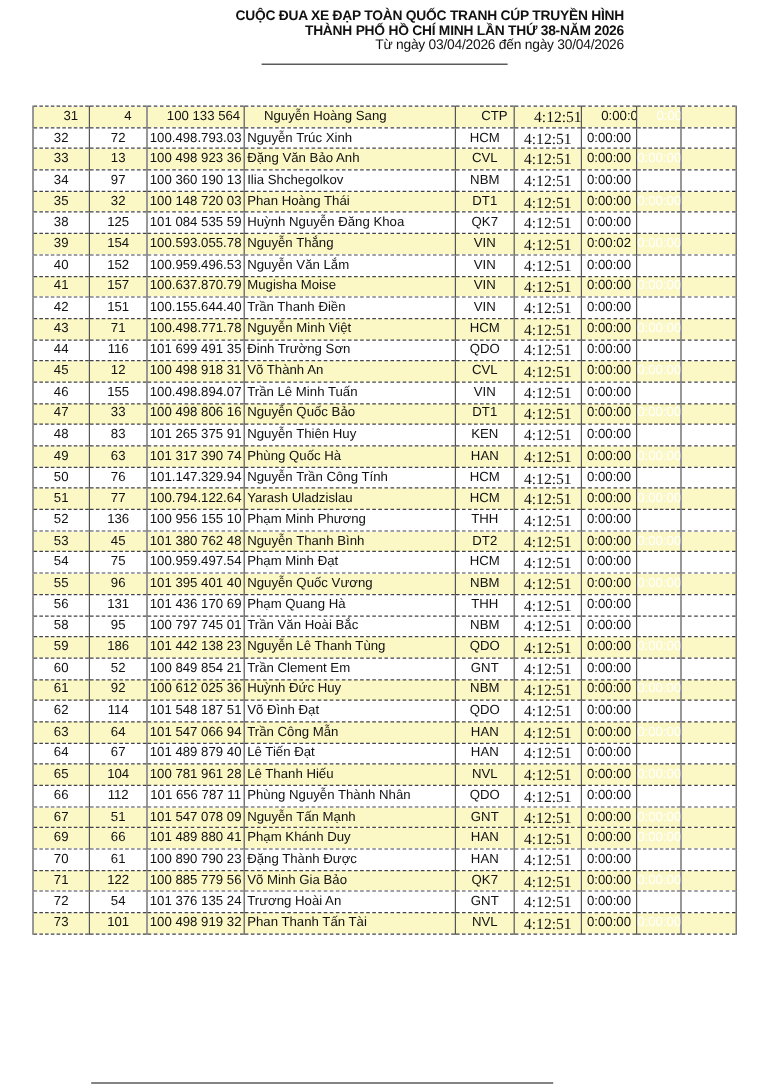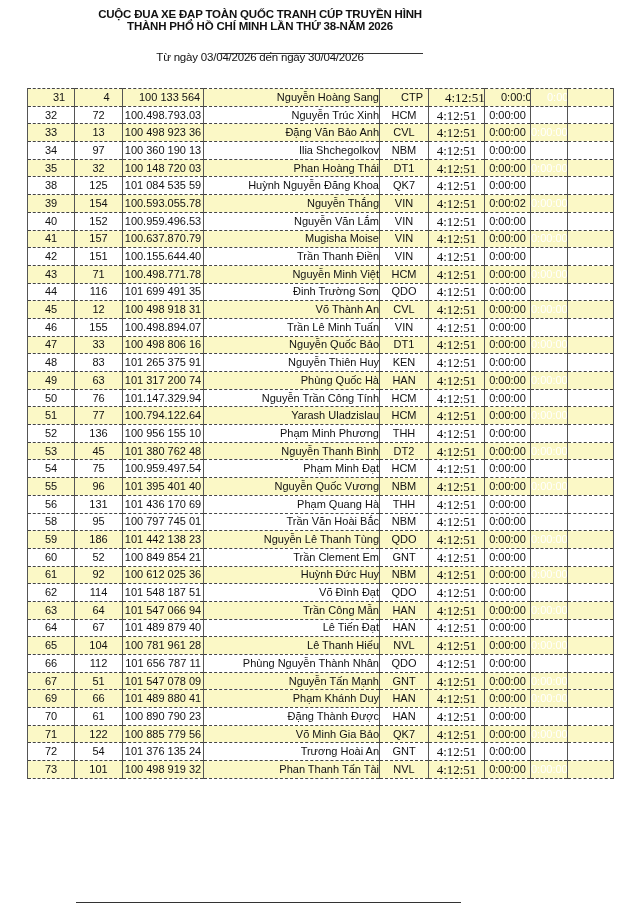--- a/index.html
+++ b/index.html
@@ -1,31 +1,31 @@
 <!DOCTYPE html>
 <html><head>
   <meta charset="utf-8">
   <style>
     html, body { margin: 0; padding: 0; background: #ffffff; }
     body { width: 640px; height: 905px; position: relative; overflow: hidden; font-family: "Liberation Sans", sans-serif; color: #111; }
-    .header { position: absolute; top: 8px; left: 0; width: 520px; text-align: center; }
+    .header { position: absolute; top: 8px; left: 0; width: 520px; text-align: right; }
     .header .t1, .header .t2 { font-weight: bold; font-size: 11.5px; line-height: 12px; letter-spacing: -0.2px; }
-    .header .t3 { font-size: 11.5px; line-height: 13px; letter-spacing: -0.2px; margin-top: 19px; }
+    .header .t3 { font-size: 11.5px; line-height: 13px; letter-spacing: -0.2px; }
     .header-rule { position: absolute; top: 53px; left: 218px; width: 205px; border-top: 1px solid #333; }
     .footer-rule { position: absolute; top: 902px; left: 76px; width: 385px; border-top: 1px solid #333; }
 
     table.results { position: absolute; top: 88px; left: 27px; border-collapse: collapse; table-layout: fixed; width: 586px; }
     table.results td {
       height: 16.7px; padding: 0; font-size: 11px; line-height: 15px;
       border-top: 1px dashed #444; border-bottom: 1px dashed #444;
       border-left: 1px solid #555; border-right: 1px solid #555;
       white-space: nowrap; overflow: hidden; text-align: center;
     }
     table.results tr.hl td { background: #fbf8c6; }
-    table.results td.name { text-align: right; padding-left: 2px; border-left: 1.5px solid #666; }
+    table.results td.name { text-align: left; padding-left: 2px; border-left: 1.5px solid #666; }
     table.results td.time { font-family: "Liberation Serif", serif; font-size: 13px; }
     table.results td.gap { font-size: 11px; }
     table.results td.ghost { color: #ffffff; font-size: 11px; }
     table.results tr:first-child td { border-top: 1px dashed #444; padding-left: 16px; }
   </style>
 </head>
 <body>
 
 <div class="header">
   <div class="t1">CUỘC ĐUA XE ĐẠP TOÀN QUỐC TRANH CÚP TRUYỀN HÌNH</div>
@@ -219,21 +219,21 @@
     <td class="name">Nguyễn Thiên Huy</td>
     <td>KEN</td>
     <td class="time">4:12:51</td>
     <td class="gap">0:00:00</td>
     <td class="ghost"></td>
     <td></td>
   </tr>
       <tr class="hl">
     <td>49</td>
     <td>63</td>
-    <td>101 317 200 74</td>
+    <td>101 317 390 74</td>
     <td class="name">Phùng Quốc Hà</td>
     <td>HAN</td>
     <td class="time">4:12:51</td>
     <td class="gap">0:00:00</td>
     <td class="ghost">0:00:00</td>
     <td></td>
   </tr>
       <tr>
     <td>50</td>
     <td>76</td>

